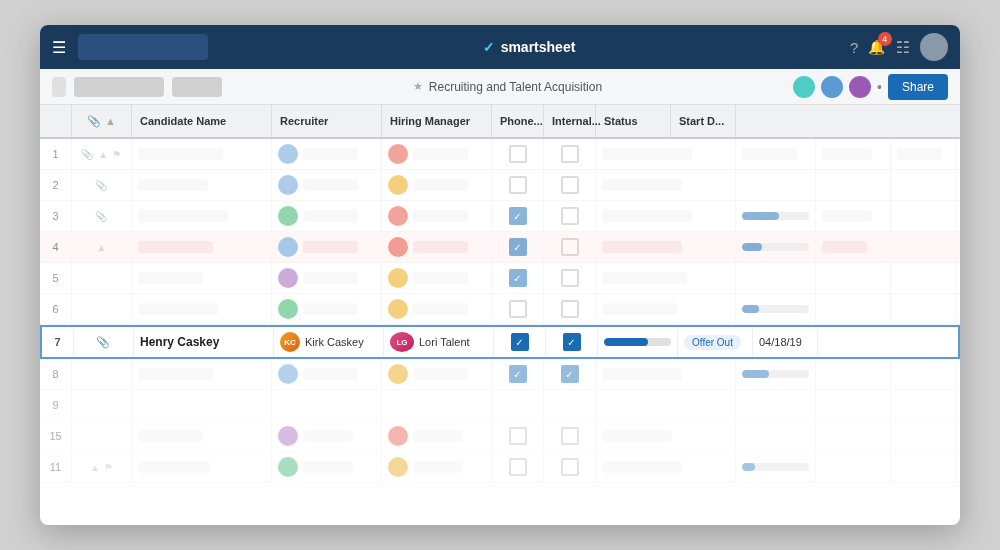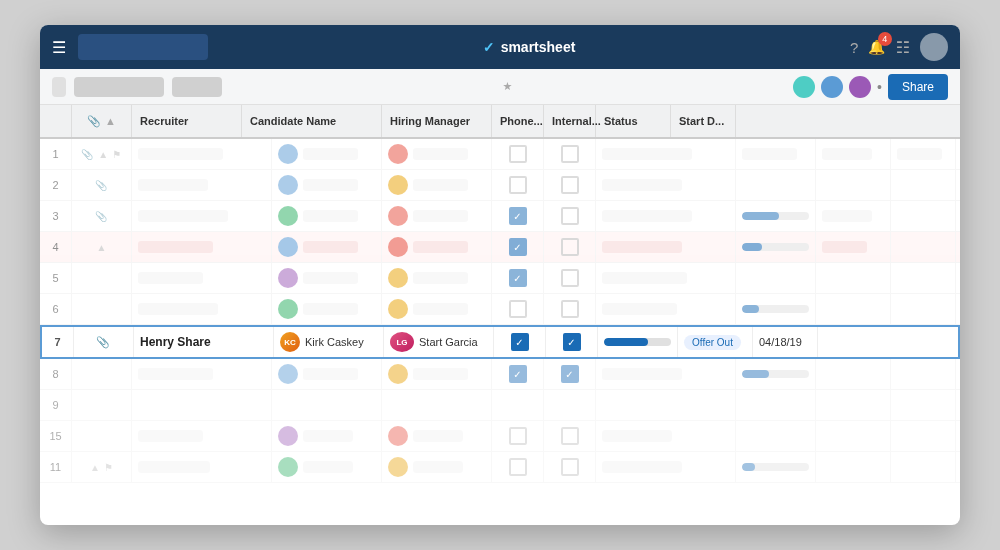--- a/index.html
+++ b/index.html
@@ -334,45 +334,46 @@
   </div>
 
   <div class="sub-toolbar">
     <div class="sub-toolbar-left">
       <div class="toolbar-btn-gray"></div>
       <div class="toolbar-btn-text"></div>
       <div class="toolbar-btn-sm"></div>
     </div>
     <div class="sub-toolbar-center">
       <span style="color:#aaa;font-size:11px;">★</span>
+      <span style="color:#555;font-size:12px;">Recruiting and Talent Acquisition</span>
     </div>
     <div class="sub-toolbar-right">
       <div class="avatar-small avatar-teal"></div>
       <div class="avatar-small avatar-blue"></div>
       <div class="avatar-small avatar-purple"></div>
       <span class="toolbar-dots">•</span>
       <button class="btn-blue">Share</button>
     </div>
   </div>
 
   <div class="main-content">
 
     <div class="spreadsheet">
 
       <div class="col-header-row">
         <div class="row-num-cell"></div>
         <div class="icons-cell">
           <span style="color:#aaa;font-size:11px;">📎</span>
           <span style="color:#aaa;font-size:11px;">▲</span>
         </div>
+        <div class="col-header-cell" style="width:140px;">
+          <span>Candidate Name</span>
+        </div>
         <div class="col-header-cell" style="width:110px;">
           <span>Recruiter</span>
-        </div>
-        <div class="col-header-cell" style="width:140px;">
-          <span>Candidate Name</span>
         </div>
         <div class="col-header-cell" style="width:110px;">
           <span>Hiring Manager</span>
         </div>
         <div class="col-header-cell" style="width:52px;">
           <span>Phone...</span>
         </div>
         <div class="col-header-cell" style="width:52px;">
           <span>Internal...</span>
         </div>
@@ -583,29 +584,29 @@
         <div class="cell" style="width:75px;"></div>
         <div class="cell" style="width:65px;"></div>
       </div>
 
       <div class="data-row" style="border:2px solid #5b9bd5;background:#fff;min-height:34px;">
         <div class="row-num-cell cell" style="font-weight:600;color:#555;">7</div>
         <div class="icons-cell cell">
           <span style="color:#888;font-size:11px;">📎</span>
         </div>
         <div class="cell" style="width:140px;">
-          <span class="person-name">Henry Share</span>
+          <span class="person-name">Henry Caskey</span>
         </div>
         <div class="cell recruiter-cell" style="width:110px;gap:5px;">
           <div class="recruiter-avatar avatar-kirk" style="width:20px;height:20px;border-radius:50%;display:flex;align-items:center;justify-content:center;color:#fff;font-size:8px;font-weight:700;">KC</div>
           <span style="font-size:11px;color:#333;">Kirk Caskey</span>
         </div>
         <div class="cell hiring-mgr-cell" style="width:110px;gap:5px;">
           <div class="recruiter-avatar avatar-lori" style="width:24px;height:20px;border-radius:50%;display:flex;align-items:center;justify-content:center;color:#fff;font-size:8px;font-weight:700;">LG</div>
-          <span style="font-size:11px;color:#333;">Start Garcia</span>
+          <span style="font-size:11px;color:#333;">Lori Talent</span>
         </div>
         <div class="cell" style="width:52px;justify-content:center;">
           <div class="checkbox-cell checkbox-checked">✓</div>
         </div>
         <div class="cell" style="width:52px;justify-content:center;">
           <div class="checkbox-cell checkbox-checked">✓</div>
         </div>
         <div class="cell" style="width:80px;">
           <div class="progress-bar-container">
             <div class="progress-bar-fill" style="width:65%;"></div>

